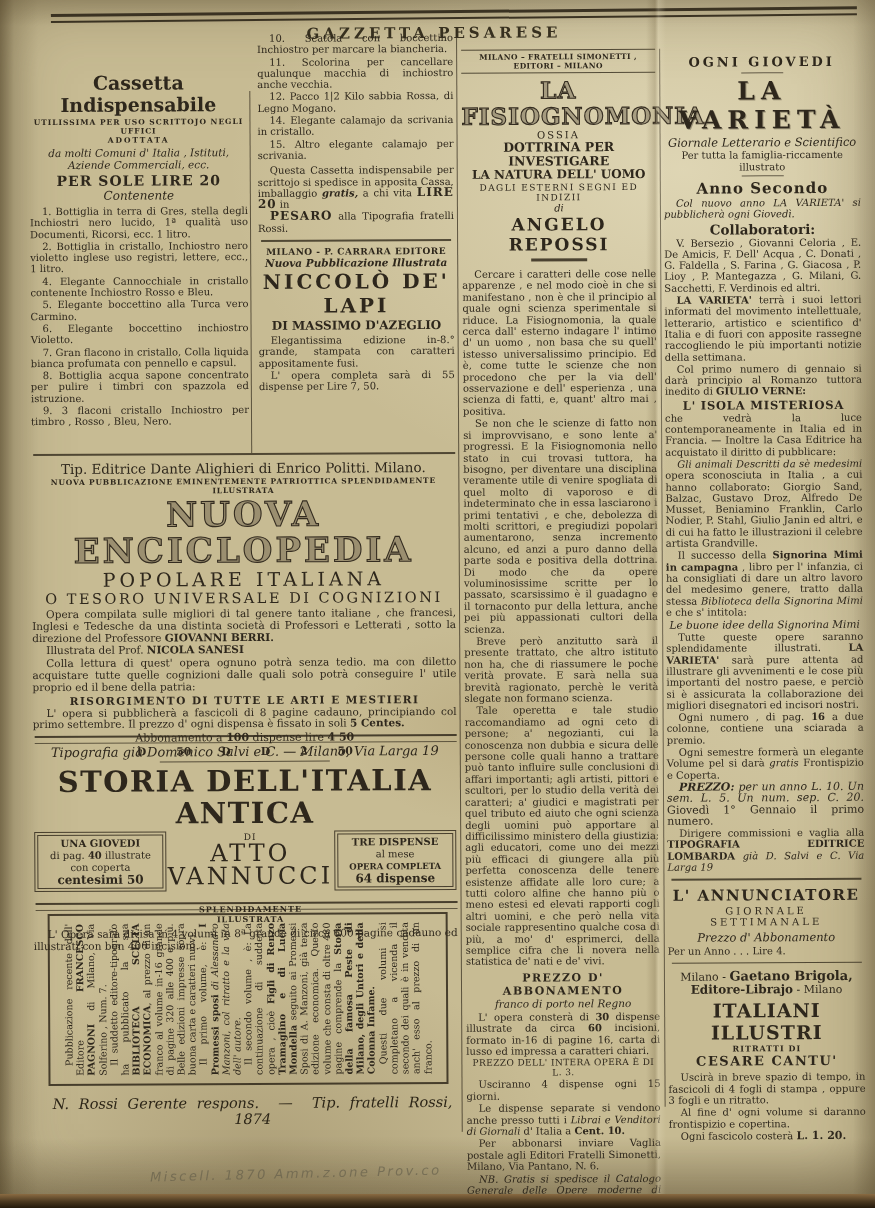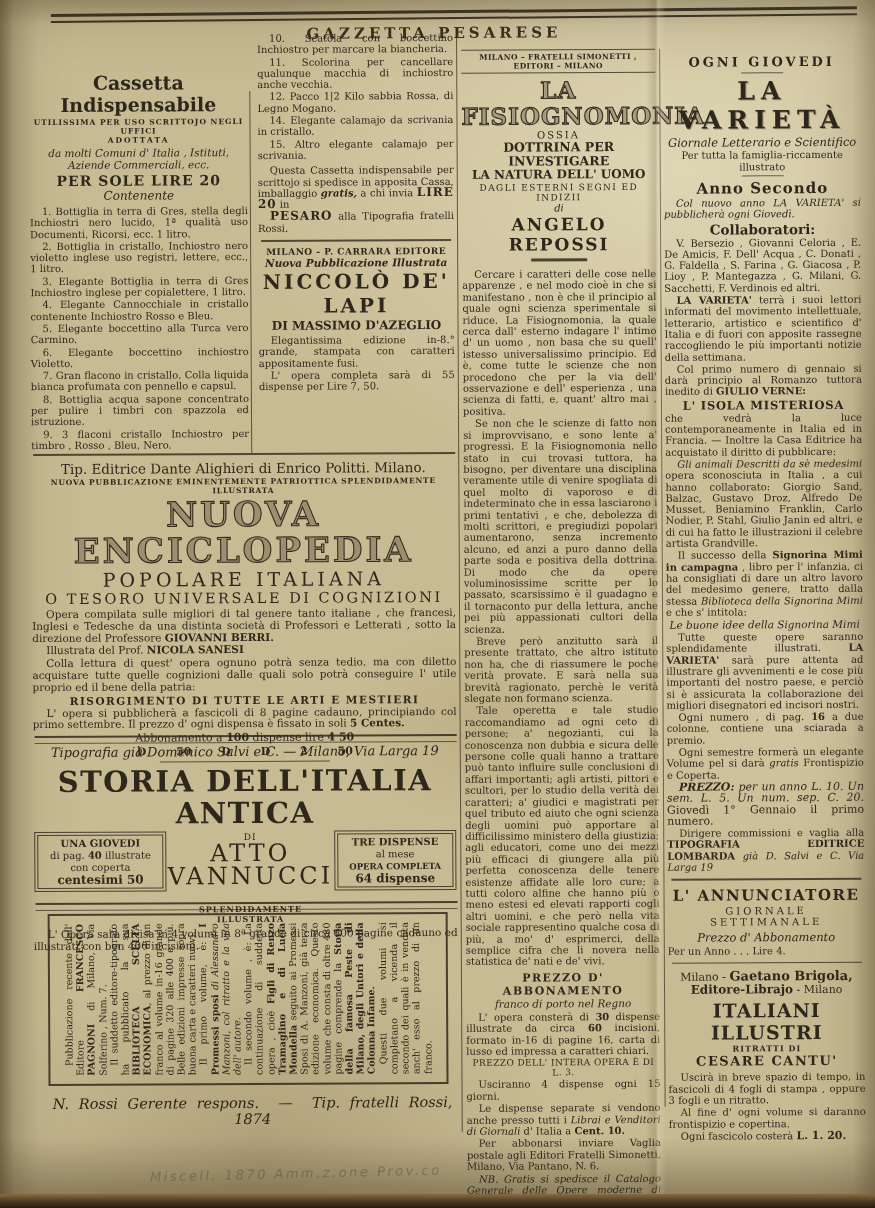--- a/index.html
+++ b/index.html
@@ -126,36 +126,35 @@
 
   <section class="col" style="left:32px;top:70px;width:218px">
     <div class="h-cassetta">Cassetta Indispensabile</div>
     <div class="subcaps">UTILISSIMA PER USO SCRITTOJO NEGLI UFFICI</div>
     <div class="adottata">ADOTTATA</div>
     <div class="itline">da molti Comuni d' Italia , Istituti, Aziende Commerciali, ecc.</div>
     <div class="persole">PER SOLE LIRE 20</div>
     <div class="contenente">Contenente</div>
     <p class="p">1. Bottiglia in terra di Gres, stella degli Inchiostri nero lucido, 1ª qualità uso Documenti, Ricorsi, ecc. 1 litro.</p>
     <p class="p">2. Bottiglia in cristallo, Inchiostro nero violetto inglese uso registri, lettere, ecc., 1 litro.</p>
-    <p class="p">3. Elegante Bottiglia in terra di Gres Inchiostro inglese per copialettere, 1 litro.</p>
     <p class="p">4. Elegante Cannocchiale in cristallo contenente Inchiostro Rosso e Bleu.</p>
     <p class="p">5. Elegante boccettino alla Turca vero Carmino.</p>
     <p class="p">6. Elegante boccettino inchiostro Violetto.</p>
     <p class="p">7. Gran flacono in cristallo, Colla liquida bianca profumata con pennello e capsul.</p>
     <p class="p">8. Bottiglia acqua sapone concentrato per pulire i timbri con spazzola ed istruzione.</p>
     <p class="p">9. 3 flaconi cristallo Inchiostro per timbro , Rosso , Bleu, Nero.</p>
   </section>
 
   <section class="col" style="left:260px;top:32px;width:196px">
     <p class="p">10. Scatola con boccettino Inchiostro per marcare la biancheria.</p>
     <p class="p">11. Scolorina per cancellare qualunque macchia di inchiostro anche vecchia.</p>
     <p class="p">12. Pacco 1|2 Kilo sabbia Rossa, di Legno Mogano.</p>
     <p class="p">14. Elegante calamajo da scrivania in cristallo.</p>
     <p class="p">15. Altro elegante calamajo per scrivania.</p>
-    <p class="p" style="margin-top:4px"><span>Questa Cassetta indispensabile per scrittojo si spedisce in apposita Cassa, imballaggio </span><span class="b i">gratis,</span><span> a chi invia </span><span class="b" style="font-size:12px;letter-spacing:1px">LIRE 20</span><span> in</span></p>
+    <p class="p" style="margin-top:4px"><span>Questa Cassetta indispensabile per scrittojo si spedisce in apposita Cassa, imballaggio </span><span class="b i">gratis,</span><span> a chi vita </span><span class="b" style="font-size:12px;letter-spacing:1px">LIRE 20</span><span> in</span></p>
     <p class="p"><span class="b" style="font-size:12px;letter-spacing:1px">PESARO</span><span> alla Tipografia fratelli Rossi.</span></p>
     <div class="hrule" style="position:static;width:190px;margin:6px auto 5px auto"></div>
     <div class="publine">MILANO - P. CARRARA EDITORE</div>
     <div class="pubsub">Nuova Pubblicazione Illustrata</div>
     <div class="niccolo">NICCOLÒ DE' LAPI</div>
     <div class="azeglio">DI MASSIMO D'AZEGLIO</div>
     <p class="p">Elegantissima edizione in-8.° grande, stampata con caratteri appositamente fusi.</p>
     <p class="p">L' opera completa sarà di 55 dispense per Lire 7, 50.</p>
   </section>
 

